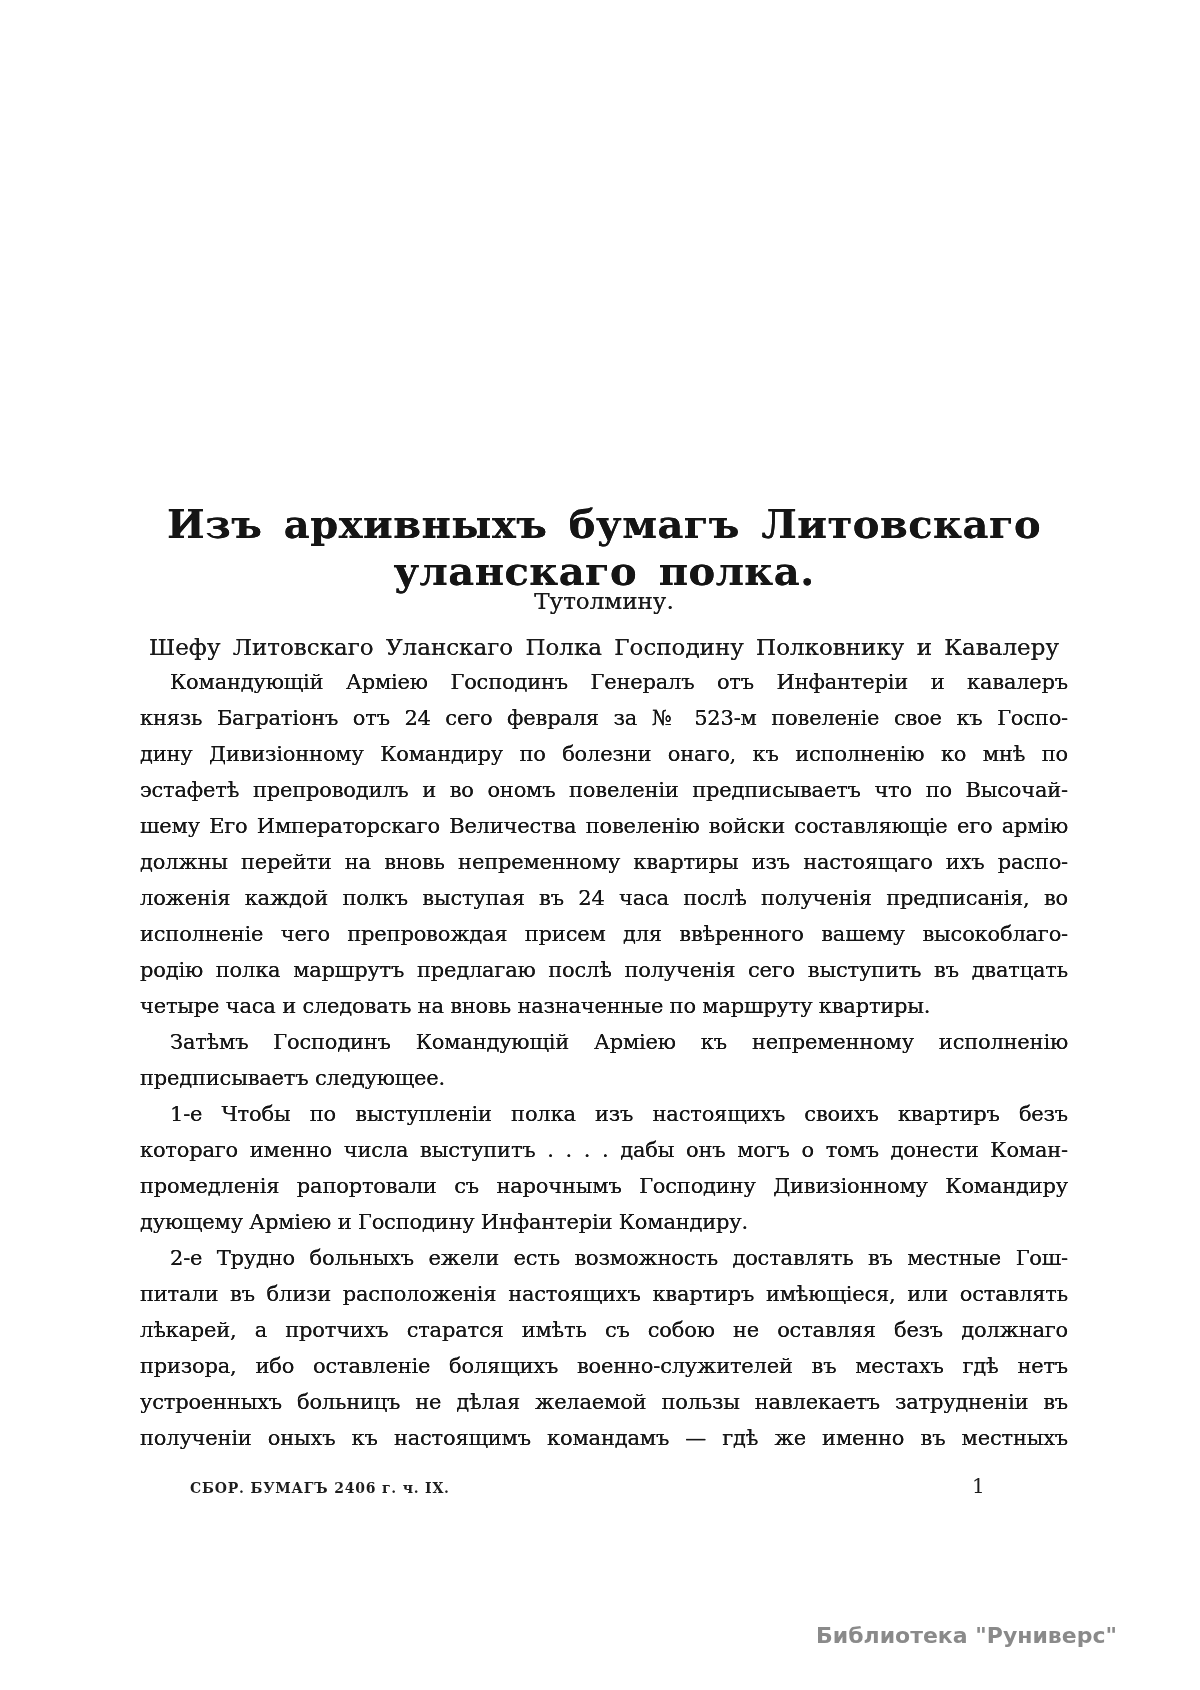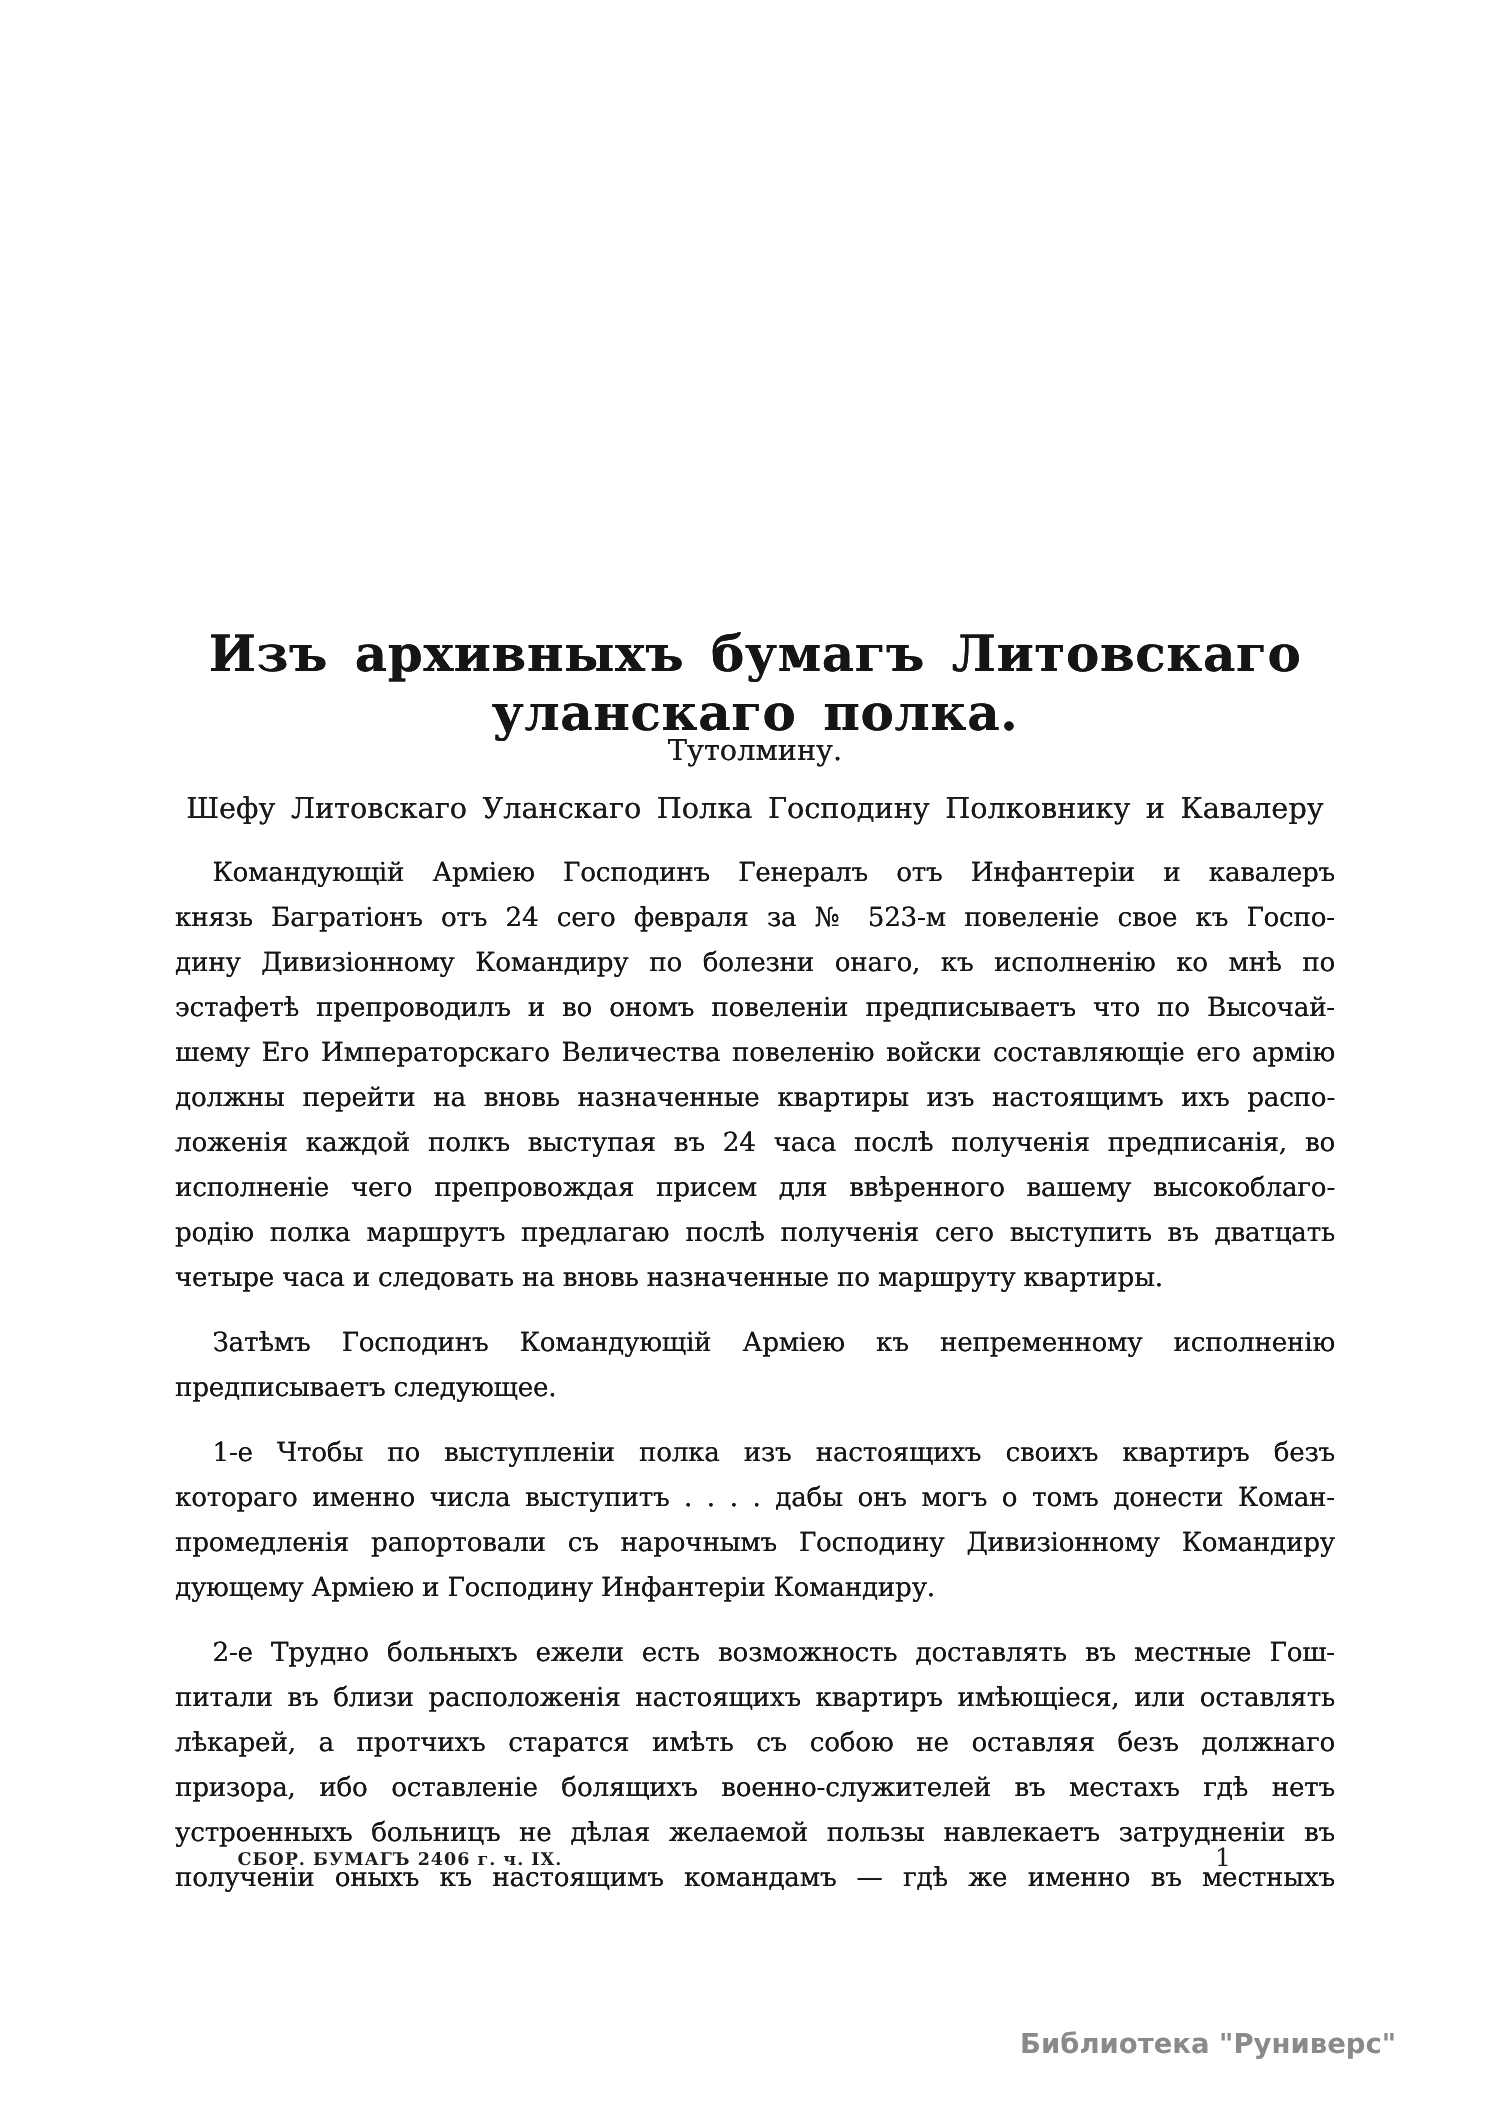--- a/index.html
+++ b/index.html
@@ -52,21 +52,20 @@
     letter-spacing: -0.2px;
     color: #161616;
     text-shadow: 0 0 0.4px #161616;
   }
   .body-text .line {
     text-align: justify;
     text-align-last: justify;
   }
   .body-text .line.indent {
     padding-left: 30px;
-    margin-top: 16px;
   }
   .body-text .line.last {
     text-align-last: left;
   }
   .footer-series {
     position: absolute;
     top: 1480px;
     left: 190px;
     font-size: 14px;
     letter-spacing: 0.8px;
@@ -101,21 +100,21 @@
     <div>Тутолмину.</div>
     <div>Шефу Литовскаго Уланскаго Полка Господину Полковнику и Кавалеру</div>
   </div>
 
   <div class="body-text" id="body-text">
       <div class="line indent">Командующій Арміею Господинъ Генералъ отъ Инфантеріи и кавалеръ</div>
       <div class="line">князь Багратіонъ отъ 24 сего февраля за № 523-м повеленіе свое къ Госпо-</div>
       <div class="line">дину Дивизіонному Командиру по болезни онаго, къ исполненію ко мнѣ по</div>
       <div class="line">эстафетѣ препроводилъ и во ономъ повеленіи предписываетъ что по Высочай-</div>
       <div class="line">шему Его Императорскаго Величества повеленію войски составляющіе его армію</div>
-      <div class="line">должны перейти на вновь назначенные квартиры изъ настоящимъ ихъ распо-</div>
+      <div class="line">должны перейти на вновь непременному квартиры изъ настоящаго ихъ распо-</div>
       <div class="line">ложенія каждой полкъ выступая въ 24 часа послѣ полученія предписанія, во</div>
       <div class="line">исполненіе чего препровождая присем для ввѣренного вашему высокоблаго-</div>
       <div class="line">родію полка маршрутъ предлагаю послѣ полученія сего выступить въ дватцать</div>
       <div class="line last">четыре часа и следовать на вновь назначенные по маршруту квартиры.</div>
       <div class="line indent">Затѣмъ Господинъ Командующій Арміею къ непременному исполненію</div>
       <div class="line last">предписываетъ следующее.</div>
       <div class="line indent">1-е Чтобы по выступленіи полка изъ настоящихъ своихъ квартиръ безъ</div>
       <div class="line">котораго именно числа выступитъ . . . . дабы онъ могъ о томъ донести Коман-</div>
       <div class="line">промедленія рапортовали съ нарочнымъ Господину Дивизіонному Командиру</div>
       <div class="line last">дующему Арміею и Господину Инфантеріи Командиру.</div>

